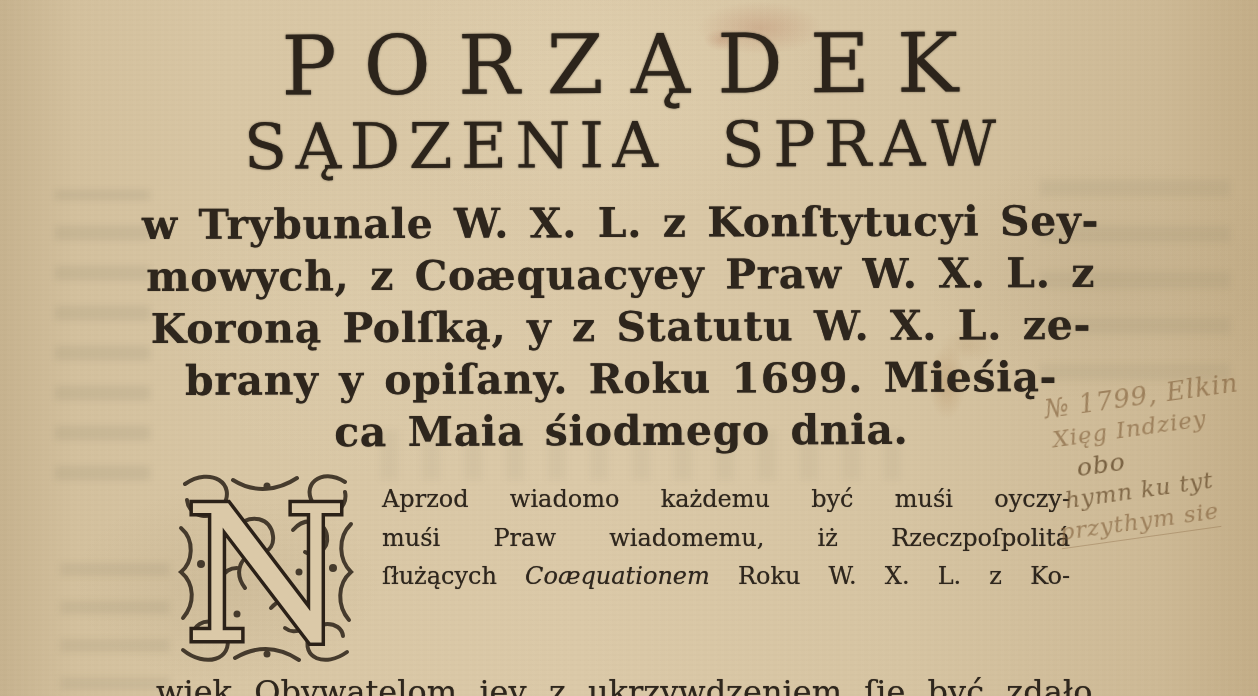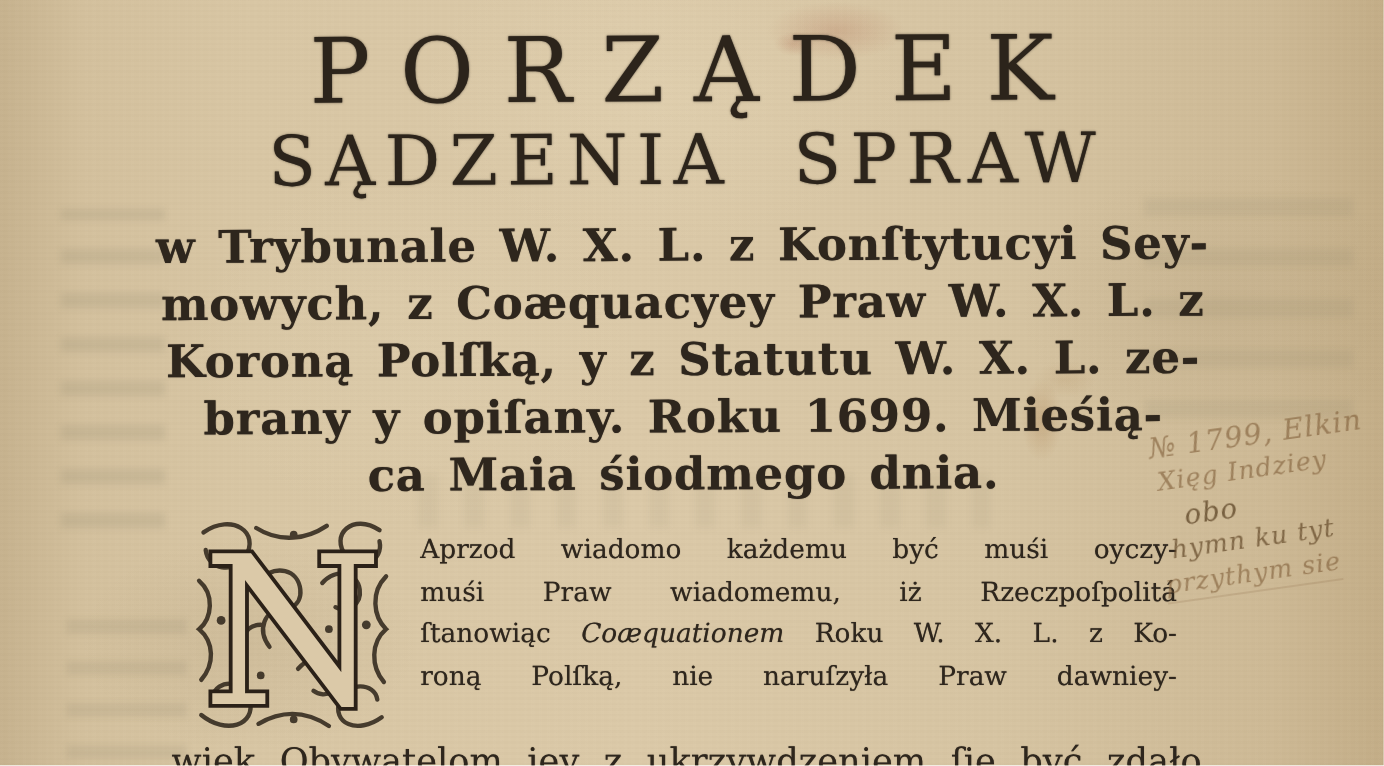--- a/index.html
+++ b/index.html
@@ -146,22 +146,21 @@
         <circle cx="62" cy="146" r="3.5" fill="#32281d" stroke="none"></circle>
         <circle cx="124" cy="104" r="3.5" fill="#32281d" stroke="none"></circle>
       </g>
       <text x="91" y="172" text-anchor="middle" font-family="DejaVu Serif, serif" font-size="188" font-weight="normal" fill="#dbc9a8" stroke="#2b2118" stroke-width="7" paint-order="stroke">N</text>
     </svg>
   </div>
 
   <div class="bodylines">
     <div class="bline">Aprzod wiadomo każdemu być muśi oyczy-</div>
     <div class="bline">muśi Praw wiadomemu, iż Rzeczpoſpolitá</div>
-    <div class="bline"><span>ſtanowiąc </span><em>Coæquationem</em><span> Roku W. X. L. z Ko-</span></div>
-    <div class="bline">roną Polſką, nie naruſzyła Praw dawniey-</div>
+    <div class="bline"><span>ſłużących </span><em>Coæquationem</em><span> Roku W. X. L. z Ko-</span></div>
   </div>
 
   <div class="lastline">wiek Obywatelom iey z ukrzywdzeniem ſie być zdało.</div>
 
   <div class="annotation">
     <div class="aline a1">№ 1799, Elkin</div>
     <div class="aline a2">Xięg Indziey</div>
     <div class="aline a3">obo</div>
     <div class="aline a4">hymn ku tyt</div>
     <div class="aline a5">przythym sie</div>

